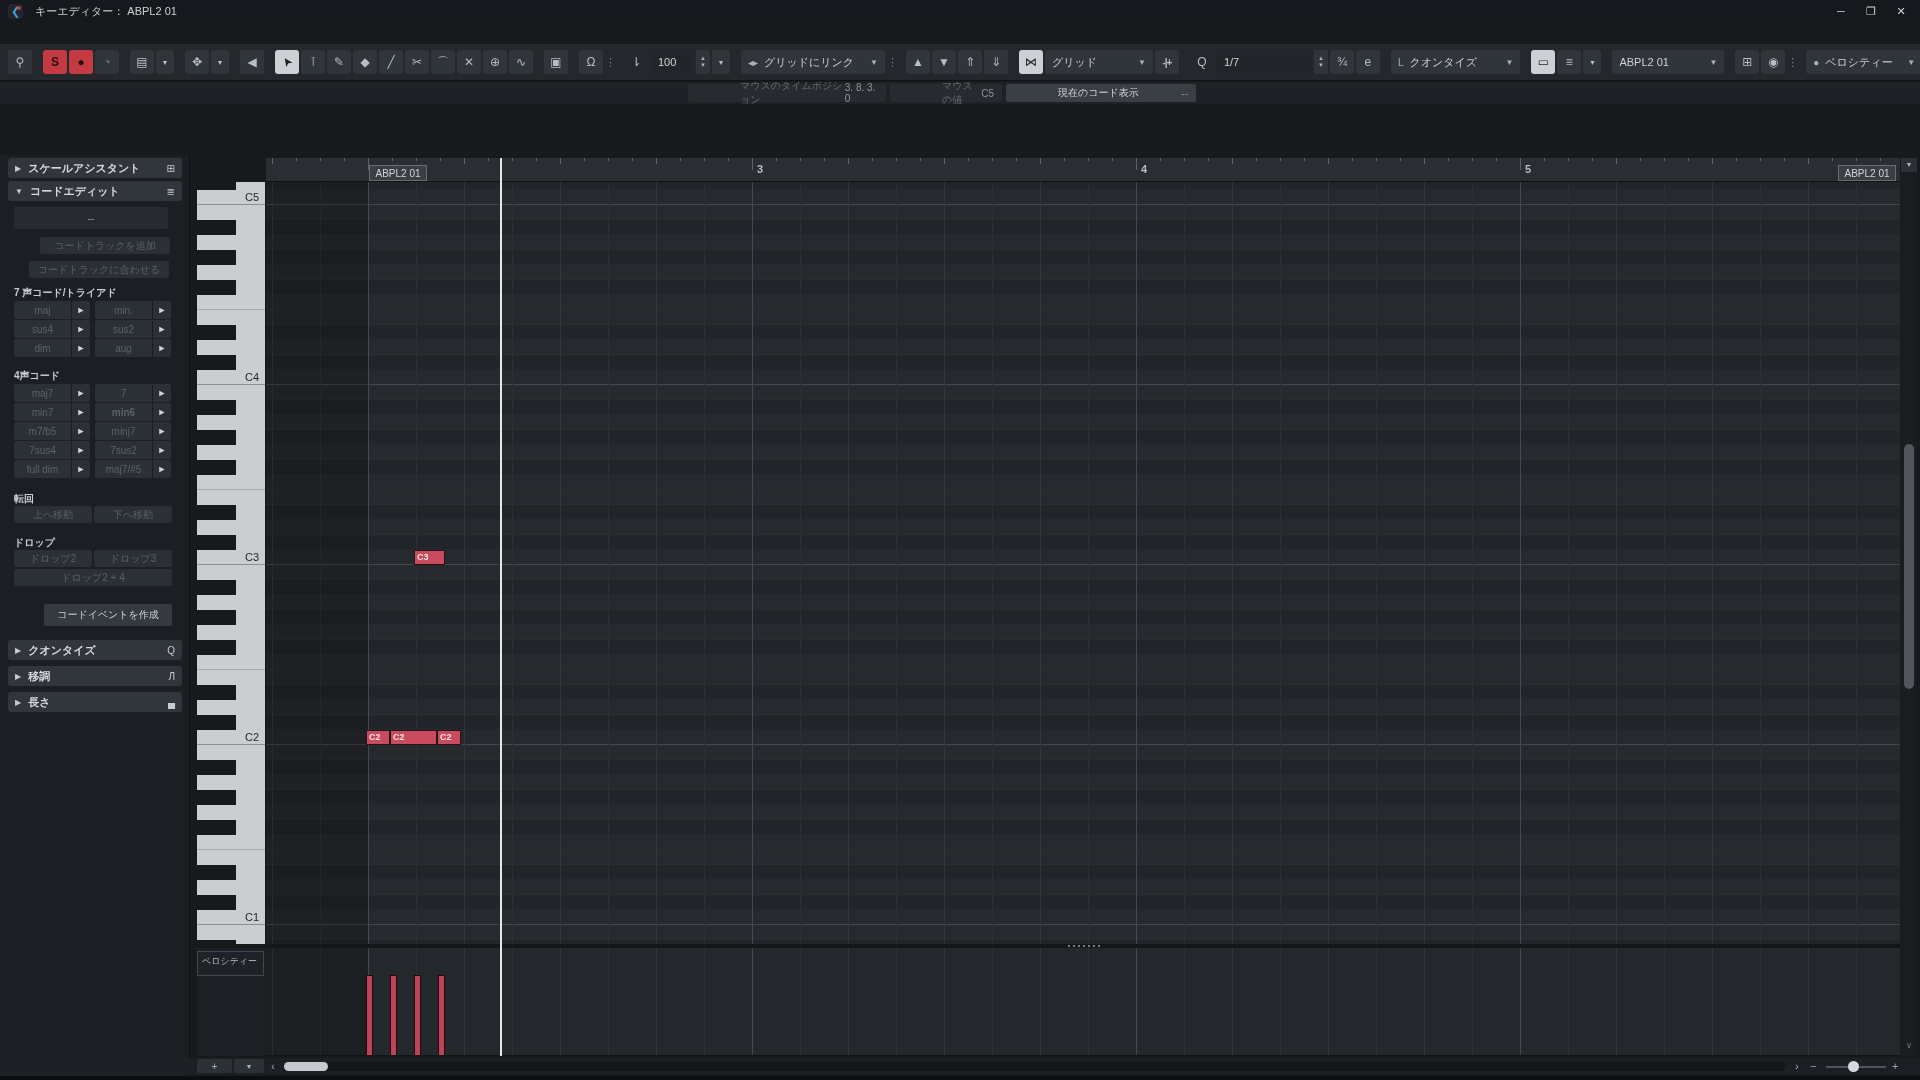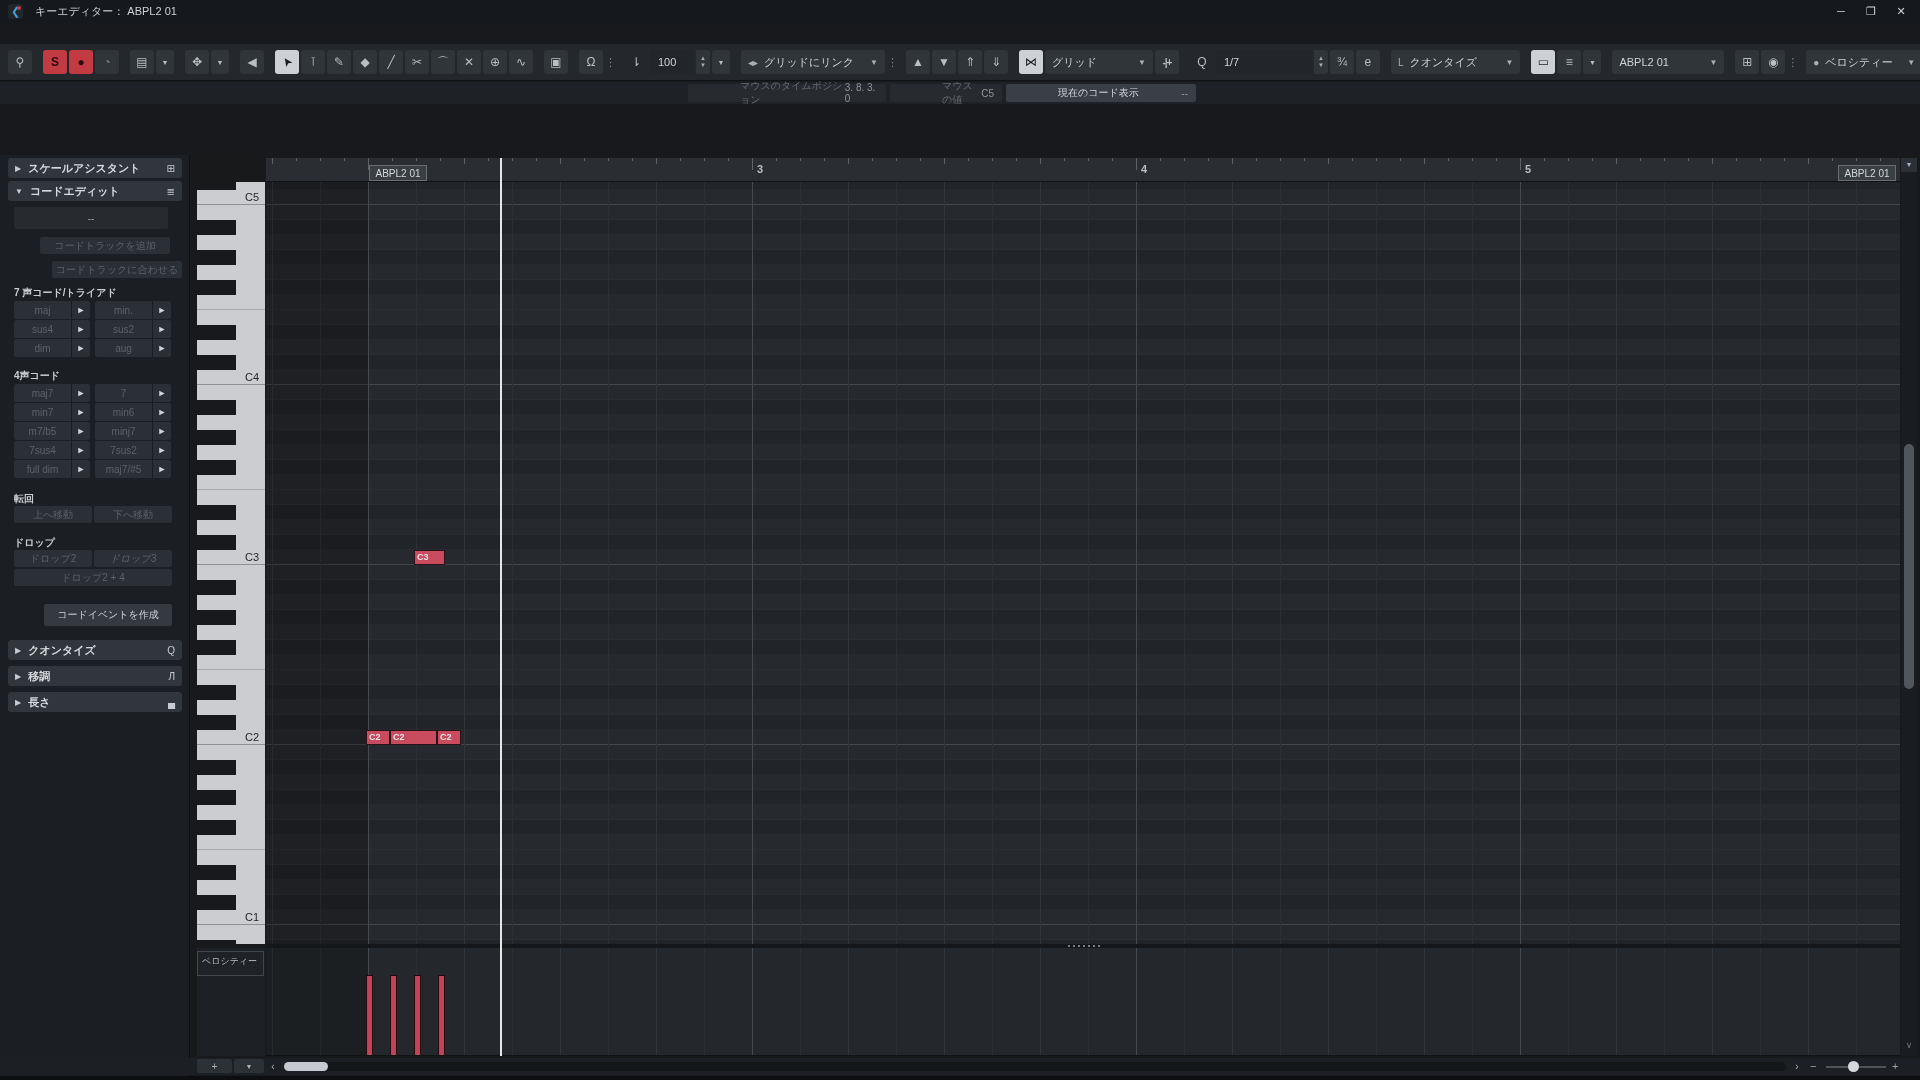--- a/index.html
+++ b/index.html
@@ -273,21 +273,21 @@
           <div class="stitle">スケールアシスタント</div>
           <div class="sicon">⊞</div>
         </div>
         <div class="sec-hdr" style="top: 26px;">
           <div class="caret">▼</div>
           <div class="stitle">コードエディット</div>
           <div class="sicon">≣</div>
         </div>
         <div id="chord-display">--</div>
         <div class="flat-btn" style="left: 40px; top: 82px; width: 130px;">コードトラックを追加</div>
-        <div class="flat-btn" style="left: 52px; top: 106px; width: 130px;">コードトラックに合わせる</div>
+        <div class="flat-btn" style="left: 29px; top: 106px; width: 140px;">コードトラックに合わせる</div>
         <div class="insp-title" style="top: 131px;">7 声コード/トライアド</div>
         <div class="chord-btn" style="left: 14px; top: 146px; width: 76px;">
           <div class="clbl">maj</div>
           <div class="carr">►</div>
         </div>
         <div class="chord-btn" style="left: 95px; top: 146px; width: 76px;">
           <div class="clbl">min.</div>
           <div class="carr">►</div>
         </div>
         <div class="chord-btn" style="left: 14px; top: 165px; width: 76px;">
@@ -312,21 +312,21 @@
           <div class="carr">►</div>
         </div>
         <div class="chord-btn" style="left: 95px; top: 229px; width: 76px;">
           <div class="clbl">7</div>
           <div class="carr">►</div>
         </div>
         <div class="chord-btn" style="left: 14px; top: 248px; width: 76px;">
           <div class="clbl">min7</div>
           <div class="carr">►</div>
         </div>
-        <div class="chord-btn" style="left: 95px; top: 248px; width: 76px;">
+        <div class="chord-btn" style="left: 95px; top: 248px; width: 76px; font-weight: bold;">
           <div class="clbl">min6</div>
           <div class="carr">►</div>
         </div>
         <div class="chord-btn" style="left: 14px; top: 267px; width: 76px;">
           <div class="clbl">m7/b5</div>
           <div class="carr">►</div>
         </div>
         <div class="chord-btn" style="left: 95px; top: 267px; width: 76px;">
           <div class="clbl">minj7</div>
           <div class="carr">►</div>
@@ -345,21 +345,21 @@
         </div>
         <div class="chord-btn" style="left: 95px; top: 305px; width: 76px;">
           <div class="clbl">maj7/#5</div>
           <div class="carr">►</div>
         </div>
         <div class="insp-title" style="top: 337px;">転回</div>
         <div class="flat-btn" style="left: 14px; top: 351px; width: 78px;">上へ移動</div>
         <div class="flat-btn" style="left: 94px; top: 351px; width: 78px;">下へ移動</div>
         <div class="insp-title" style="top: 381px;">ドロップ</div>
         <div class="flat-btn" style="left: 14px; top: 395px; width: 78px;">ドロップ2</div>
-        <div class="flat-btn" style="left: 94px; top: 395px; width: 78px; font-style: italic;">ドロップ3</div>
+        <div class="flat-btn" style="left: 94px; top: 395px; width: 78px;">ドロップ3</div>
         <div class="flat-btn" style="left: 14px; top: 414px; width: 158px;">ドロップ2 + 4</div>
         <div id="create-chord">コードイベントを作成</div>
         <div class="sec-hdr" style="top: 485px;">
           <div class="caret">▶</div>
           <div class="stitle">クオンタイズ</div>
           <div class="sicon">Q</div>
         </div>
         <div class="sec-hdr" style="top: 511px;">
           <div class="caret">▶</div>
           <div class="stitle">移調</div>

